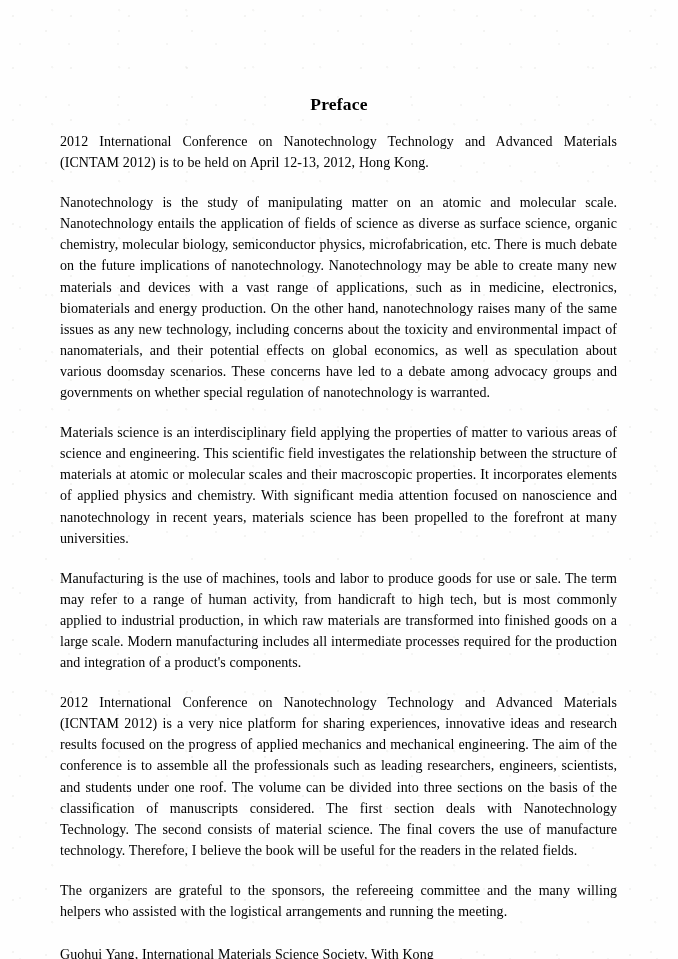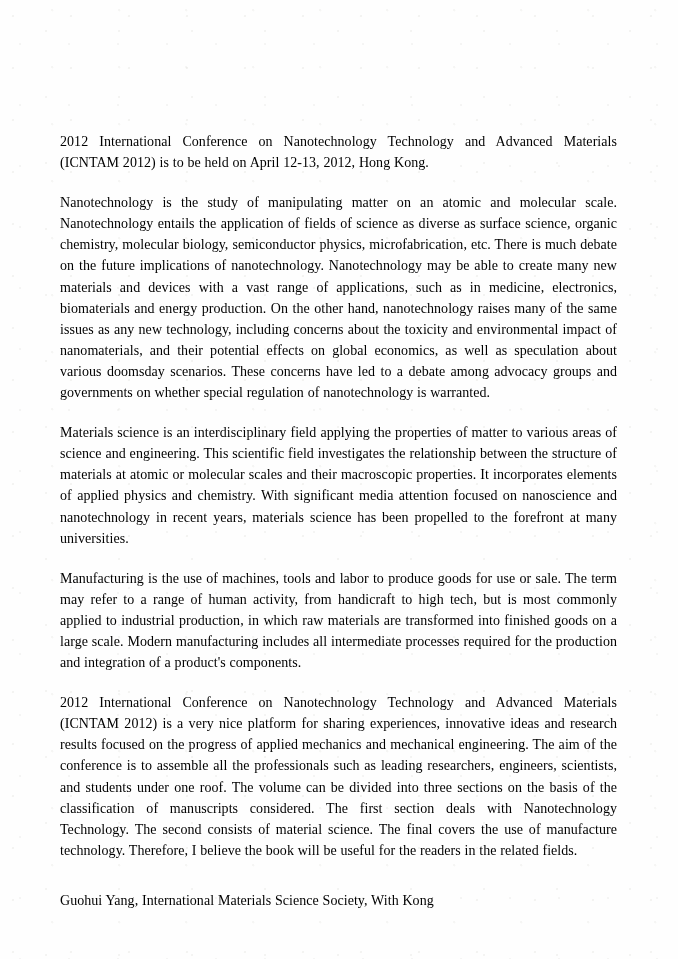--- a/index.html
+++ b/index.html
@@ -81,20 +81,21 @@
   }
 
   .gap-sm { height: 7px; }
   .gap-md { height: 10px; }
 </style>
 </head>
 <body>
 
 <div class="page">
 
+  <h1 class="doc-title">Preface</h1>
 
   <div class="body-area">
 
     <p class="para">2012 International Conference on Nanotechnology Technology and Advanced Materials (ICNTAM 2012) is to be held on April 12-13, 2012, Hong Kong.</p>
 
     <div class="gap-sm"></div>
 
     <p class="para">Nanotechnology is the study of manipulating matter on an atomic and molecular scale. Nanotechnology entails the application of fields of science as diverse as surface science, organic chemistry, molecular biology, semiconductor physics, microfabrication, etc. There is much debate on the future implications of nanotechnology. Nanotechnology may be able to create many new materials and devices with a vast range of applications, such as in medicine, electronics, biomaterials and energy production. On the other hand, nanotechnology raises many of the same issues as any new technology, including concerns about the toxicity and environmental impact of nanomaterials, and their potential effects on global economics, as well as speculation about various doomsday scenarios. These concerns have led to a debate among advocacy groups and governments on whether special regulation of nanotechnology is warranted.</p>
 
     <div class="gap-sm"></div>
@@ -104,19 +105,20 @@
     <div class="gap-sm"></div>
 
     <p class="para">Manufacturing is the use of machines, tools and labor to produce goods for use or sale. The term may refer to a range of human activity, from handicraft to high tech, but is most commonly applied to industrial production, in which raw materials are transformed into finished goods on a large scale. Modern manufacturing includes all intermediate processes required for the production and integration of a product's components.</p>
 
     <div class="gap-sm"></div>
 
     <p class="para">2012 International Conference on Nanotechnology Technology and Advanced Materials (ICNTAM 2012) is a very nice platform for sharing experiences, innovative ideas and research results focused on the progress of applied mechanics and mechanical engineering. The aim of the conference is to assemble all the professionals such as leading researchers, engineers, scientists, and students under one roof. The volume can be divided into three sections on the basis of the classification of manuscripts considered. The first section deals with Nanotechnology Technology. The second consists of material science. The final covers the use of manufacture technology. Therefore, I believe the book will be useful for the readers in the related fields.</p>
 
     <div class="gap-sm"></div>
 
+    <p class="para">The organizers are grateful to the sponsors, the refereeing committee and the many willing helpers who assisted with the logistical arrangements and running the meeting.</p>
 
     <div class="gap-md"></div>
 
     <p class="para no-justify">Guohui Yang, International Materials Science Society, With Kong</p>
 
   </div>
 </div>
 
 </body></html>

